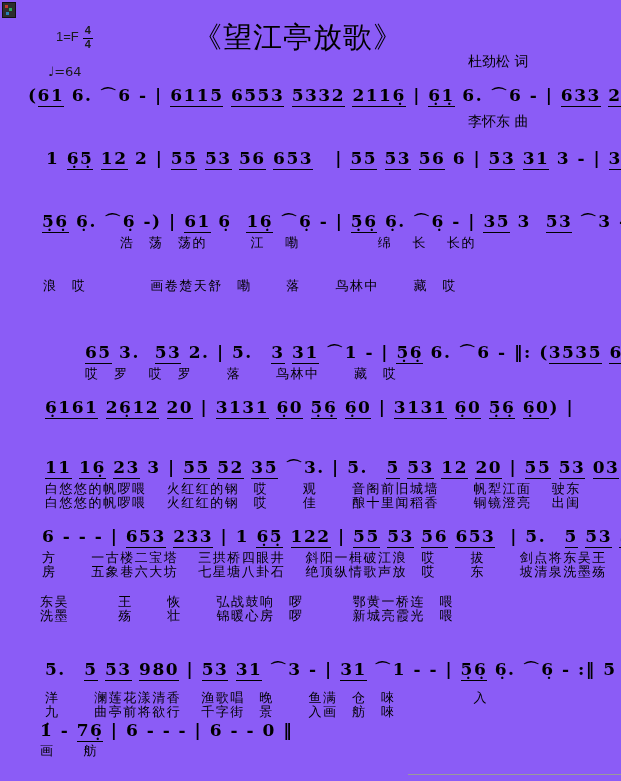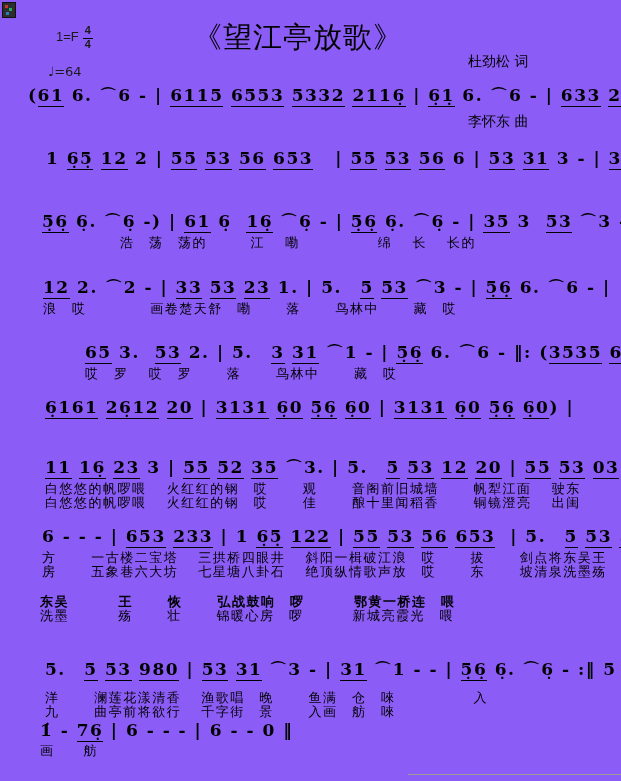--- a/index.html
+++ b/index.html
@@ -67,21 +67,20 @@
   <div class="abs" style="left:46px;top:147px;">
     <div class="notes">1 <span class="beam">6̣5̣</span> <span class="beam">12</span> 2 | <span class="beam">55</span> <span class="beam">53</span> <span class="beam">56</span> <span class="beam">653</span>   | <span class="beam">55</span> <span class="beam">53</span> <span class="beam">56</span> 6 | <span class="beam">53</span> <span class="beam">31</span> 3 - | <span class="beam">31</span> ⌒1 - - |</div>
   </div>
 
   <div class="abs" style="left:42px;top:210px;">
     <div class="notes"><span class="beam">5̣6̣</span> 6̣. ⌒6̣ -) | <span class="beam">61</span> 6̣  <span class="beam">16̣</span> ⌒6̣ - | <span class="beam">5̣6̣</span> 6̣. ⌒6̣ - | <span class="beam">35</span> 3  <span class="beam">53</span> ⌒3 - |</div>
     <div class="lyric" style="margin-top:3px;margin-left:78px;">浩　荡　荡的　　　江　 嘞　　　　　 绵　 长　 长的</div>
   </div>
 
   <div class="abs" style="left:43px;top:276px;">
-    <div class="notes"><span class="beam">12</span> 2. ⌒2 - | <span class="beam">33</span> <span class="beam">53</span> <span class="beam">23</span> 1. | 5.　<span class="beam">5</span> <span class="beam">53</span> ⌒3 - | <span class="beam">5̣6̣</span> 6. ⌒6 - |</div>
     <div class="lyric" style="margin-top:3px;">浪　哎　　　　 画卷楚天舒　嘞　　 落　　 鸟林中　　 藏　哎</div>
   </div>
 
   <div class="abs" style="left:45px;top:341px;margin-left:40px;">
     <div class="notes"><span class="beam">65</span> 3.  <span class="beam">53</span> 2. | 5.　<span class="beam">3</span> <span class="beam">31</span> ⌒1 - | <span class="beam">5̣6̣</span> 6. ⌒6 - ‖: (<span class="beam">3535</span> <span class="beam">63</span> <span class="beam">56</span> <span class="beam">60</span> |</div>
     <div class="lyric" style="margin-top:3px;">哎　罗　 哎　罗　　 落　　 鸟林中　　 藏　哎</div>
   </div>
 
   <div class="abs" style="left:45px;top:397px;">
     <div class="notes"><span class="beam">6̣161</span> <span class="beam">26̣12</span> <span class="beam">20</span> | <span class="beam">3131</span> <span class="beam">6̣0</span> <span class="beam">5̣6̣</span> <span class="beam">6̣0</span> | <span class="beam">3131</span> <span class="beam">6̣0</span> <span class="beam">5̣6̣</span> <span class="beam">6̣0</span>) |</div>
@@ -93,21 +92,21 @@
     <div class="lyric">白悠悠的帆啰喂　 火红红的钢　哎　　 佳　　 酿十里闻稻香　　 铜镜澄亮　 出闺</div>
   </div>
 
   <div class="abs" style="left:42px;top:525px;">
     <div class="notes">6 - - - | <span class="beam">653</span> <span class="beam">233</span> | 1 <span class="beam">6̣5̣</span> <span class="beam">122</span> | <span class="beam">55</span> <span class="beam">53</span> <span class="beam">56</span> <span class="beam">653</span>  | 5.　<span class="beam">5</span> <span class="beam">53</span> <span class="beam">566</span> |</div>
     <div class="lyric" style="margin-top:3px;">方　　 一古楼二宝塔　 三拱桥四眼井　 斜阳一楫破江浪　哎　　 拔　　 剑点将东吴王</div>
     <div class="lyric">房　　 五象巷六大坊　 七星塘八卦石　 绝顶纵情歌声放　哎　　 东　　 坡清泉洗墨殇</div>
   </div>
 
   <div class="abs" style="left:40px;top:592px;">
-    <div class="lyric" style="margin-top:3px;font-weight:bold;">东吴　　　 王　　 恢　　 弘战鼓响　啰　　　 鄂黄一桥连　喂</div>
+    <div class="lyric" style="margin-top:3px;">东吴　　　 王　　 恢　　 弘战鼓响　啰　　　 鄂黄一桥连　喂</div>
     <div class="lyric">洗墨　　　 殇　　 壮　　 锦暖心房　啰　　　 新城亮霞光　喂</div>
   </div>
 
   <div class="abs" style="left:45px;top:658px;">
     <div class="notes">5.　<span class="beam">5</span> <span class="beam">53</span> <span class="beam">980</span> | <span class="beam">53</span> <span class="beam">31</span> ⌒3 - | <span class="beam">31</span> ⌒1 - - | <span class="beam">5̣6̣</span> 6̣. ⌒6̣ - :‖ 5 3 - - |</div>
     <div class="lyric" style="margin-top:10px;">洋　　 澜莲花漾清香　 渔歌唱　晚　　 鱼满　仓　唻　　　　　 入</div>
     <div class="lyric">九　　 曲亭前将欲行　 千字街　景　　 入画　舫　唻</div>
   </div>
 
   <div class="abs" style="left:40px;top:720px;">

